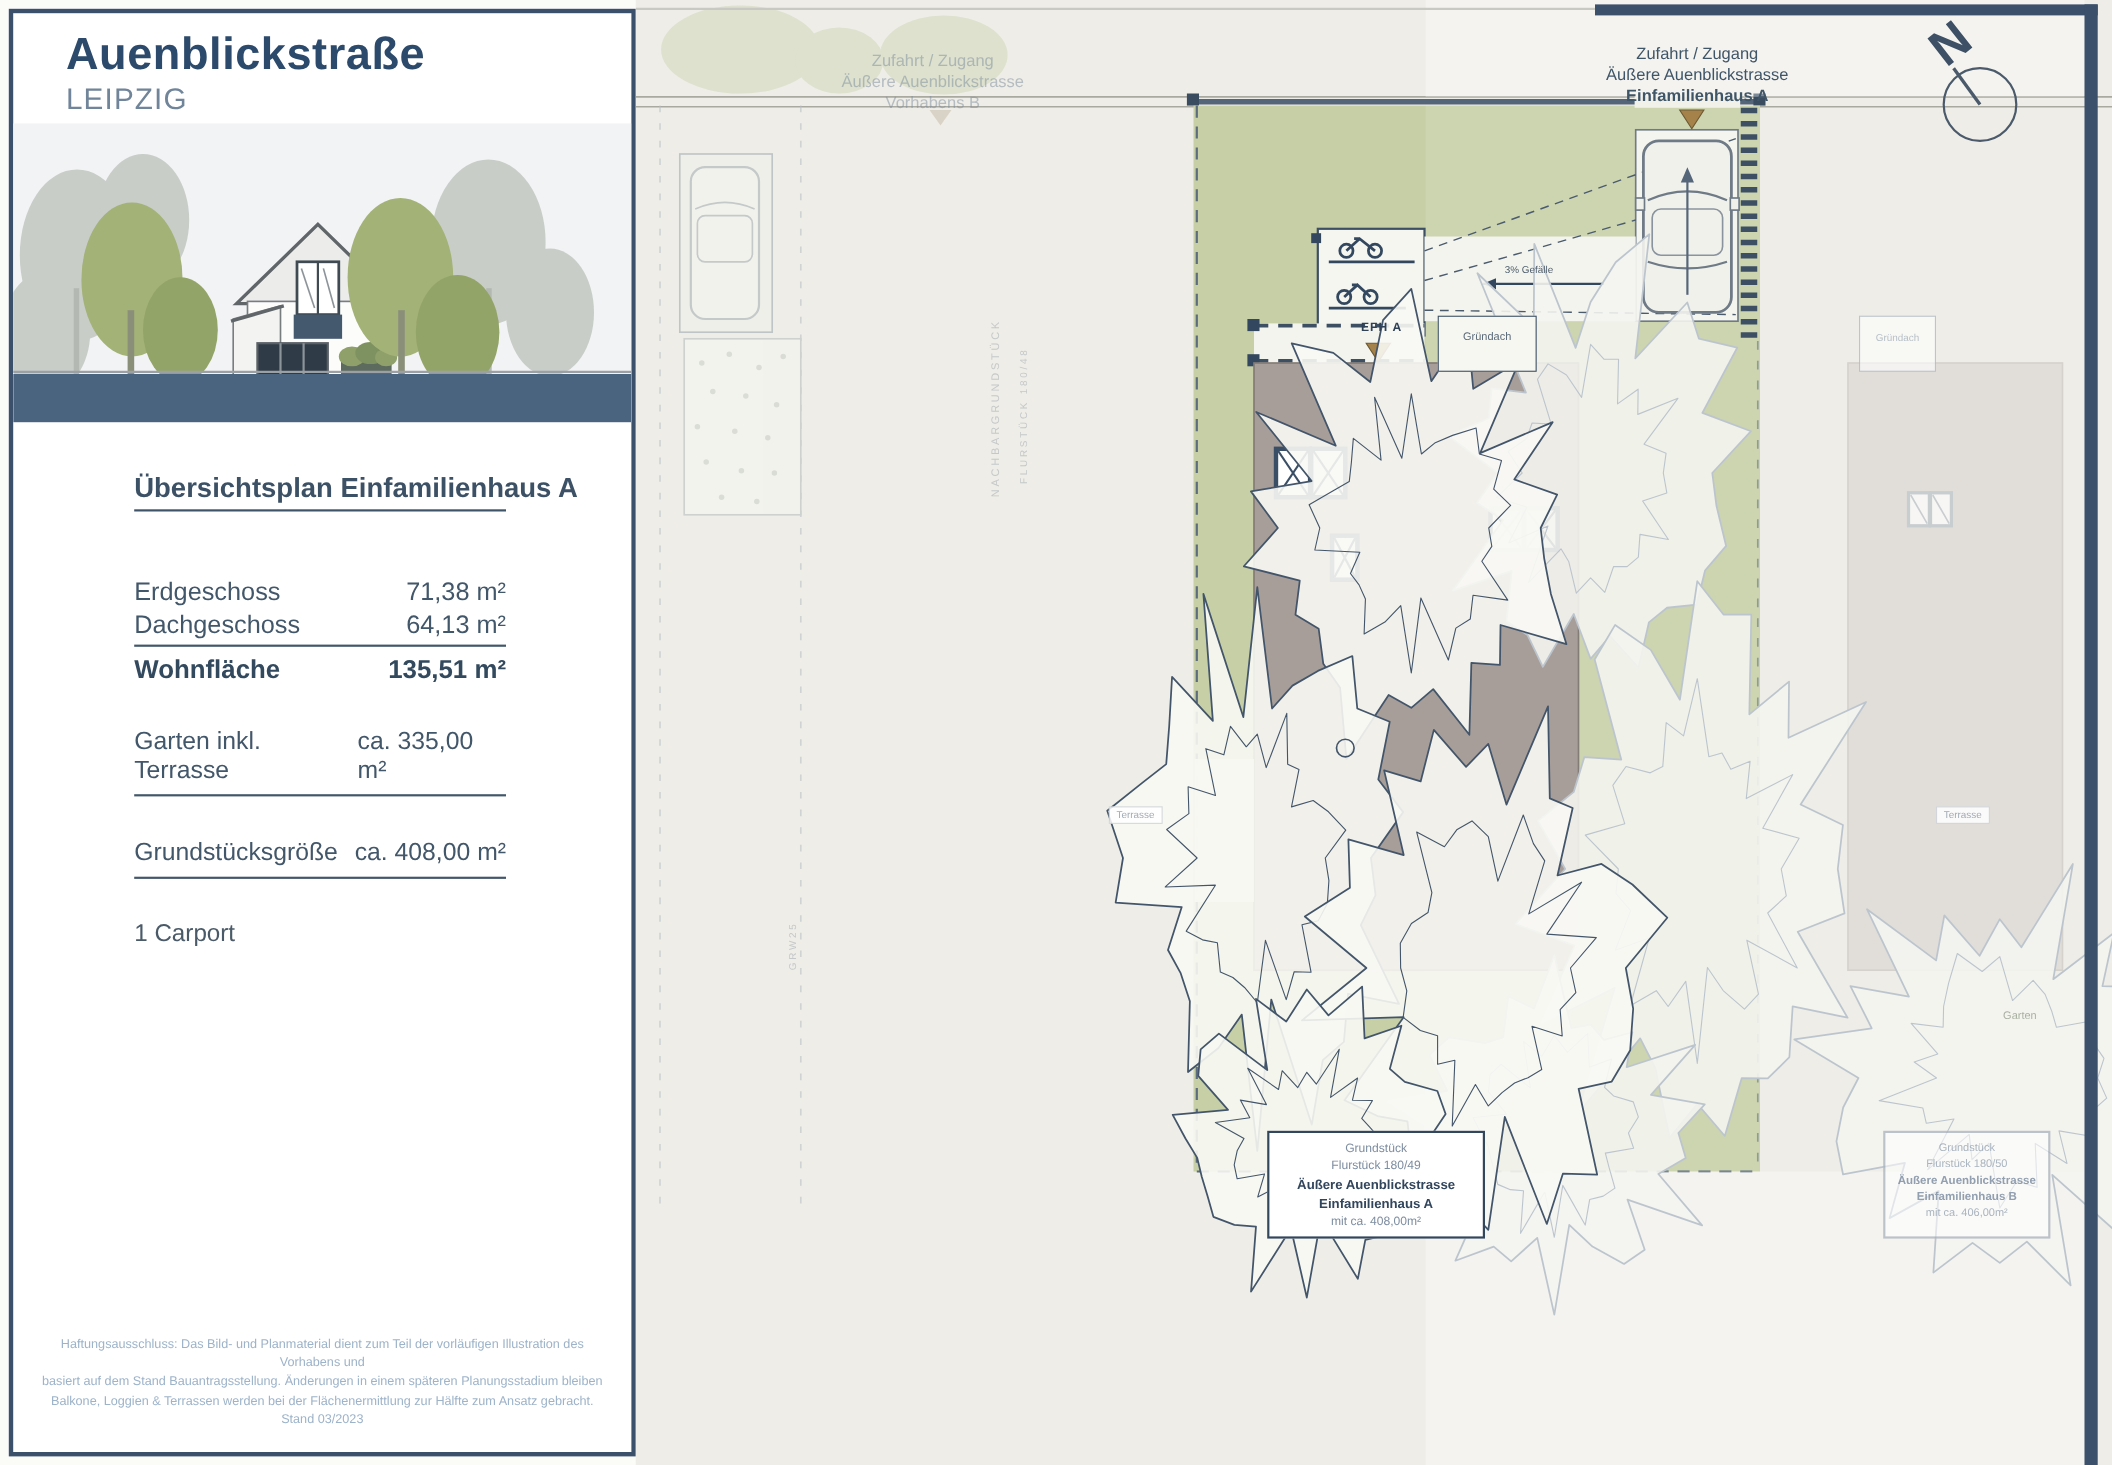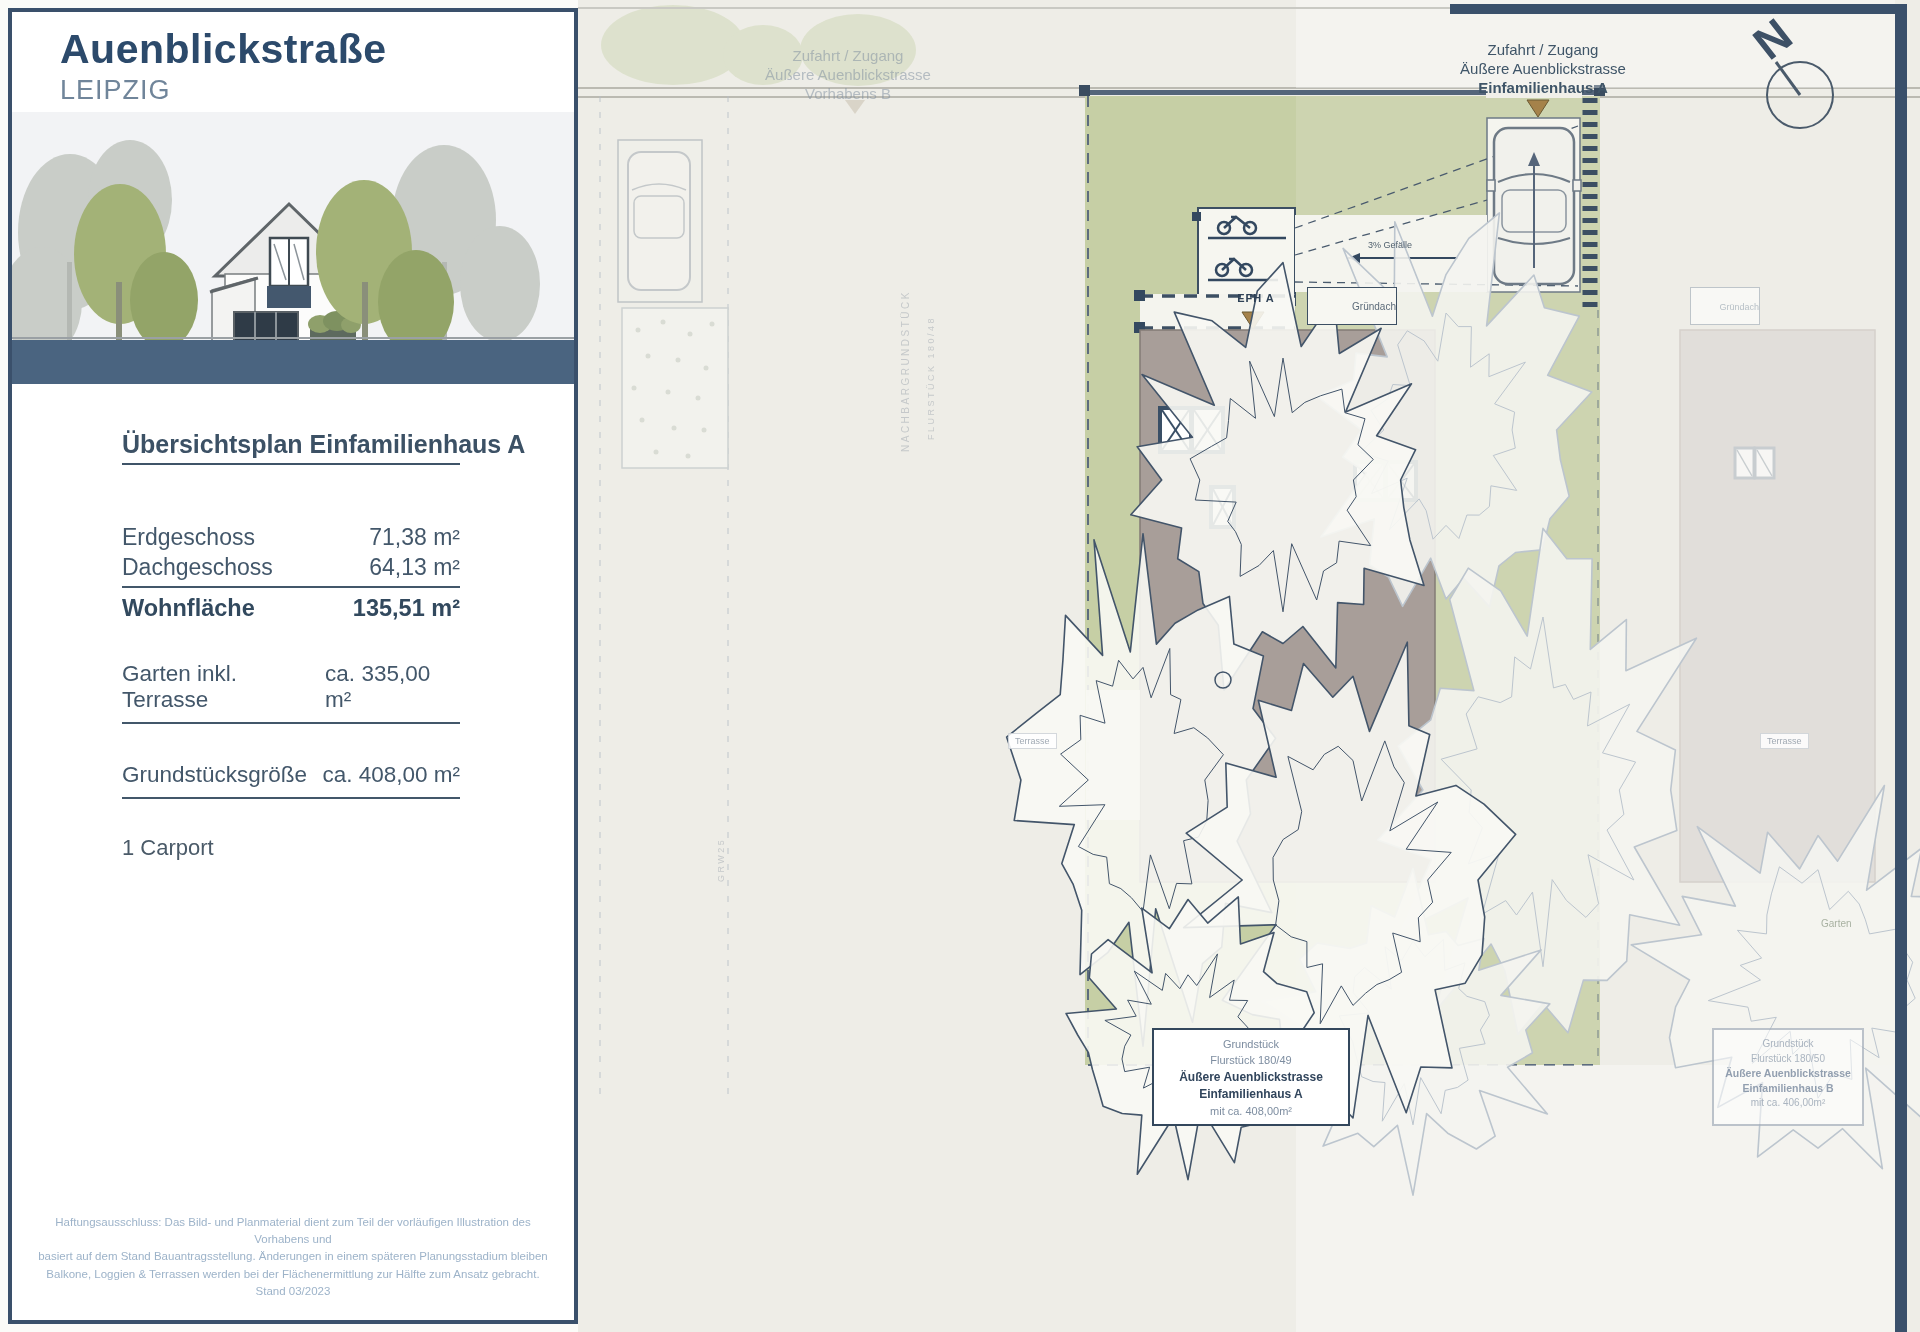--- a/index.html
+++ b/index.html
@@ -32,21 +32,21 @@
   
   .plan{position:absolute;left:578px;top:0;width:1342px;height:1332px;background:#eeede7;}
   .plan svg.base{position:absolute;left:0;top:0;}
   .plan .lbl{position:absolute;font-size:15px;color:#3f5568;text-align:center;line-height:1.28;}
   .lbl .b{font-weight:bold;}
   .faded-lbl{color:rgba(124,140,158,.5) !important;}
   .north-n{position:absolute;left:1178px;top:12px;font-size:46px;font-weight:bold;
            color:#3d5066;transform:rotate(-38deg);}
   .efh{position:absolute;left:648px;top:292px;width:60px;text-align:center;
        font-size:11px;font-weight:bold;color:#2e4156;letter-spacing:1px;}
-  .gruen{position:absolute;width:90px;height:38px;line-height:38px;text-align:right;
+  .gruen{position:absolute;width:90px;height:51px;line-height:38px;text-align:center;
          font-size:10px;color:#5c6b79;background:#f7f7f2;border:1.5px solid #3c4f63;box-sizing:border-box;}
   .gruen.fade{border-color:rgba(120,135,150,.45);color:rgba(130,145,160,.55);background:rgba(255,255,255,.6);}
   .terr{position:absolute;font-size:9px;color:rgba(110,125,140,.65);background:rgba(255,255,255,.85);
         padding:2px 6px;border:1px solid rgba(150,160,170,.4);}
   .gbox{position:absolute;background:#ffffff;border:2px solid #33475c;box-sizing:border-box;
         text-align:center;padding-top:7px;font-size:11px;color:#7d8da0;line-height:1.45;}
   .gbox .strong{font-weight:bold;color:#31455c;font-size:12px;}
   .gbox.fade{border-color:rgba(110,126,146,.45);background:rgba(255,255,255,.55);color:rgba(150,162,178,.8);}
   .gbox.fade .strong{color:rgba(120,136,158,.8);}
   .vtext{position:absolute;writing-mode:vertical-rl;transform:rotate(180deg);

